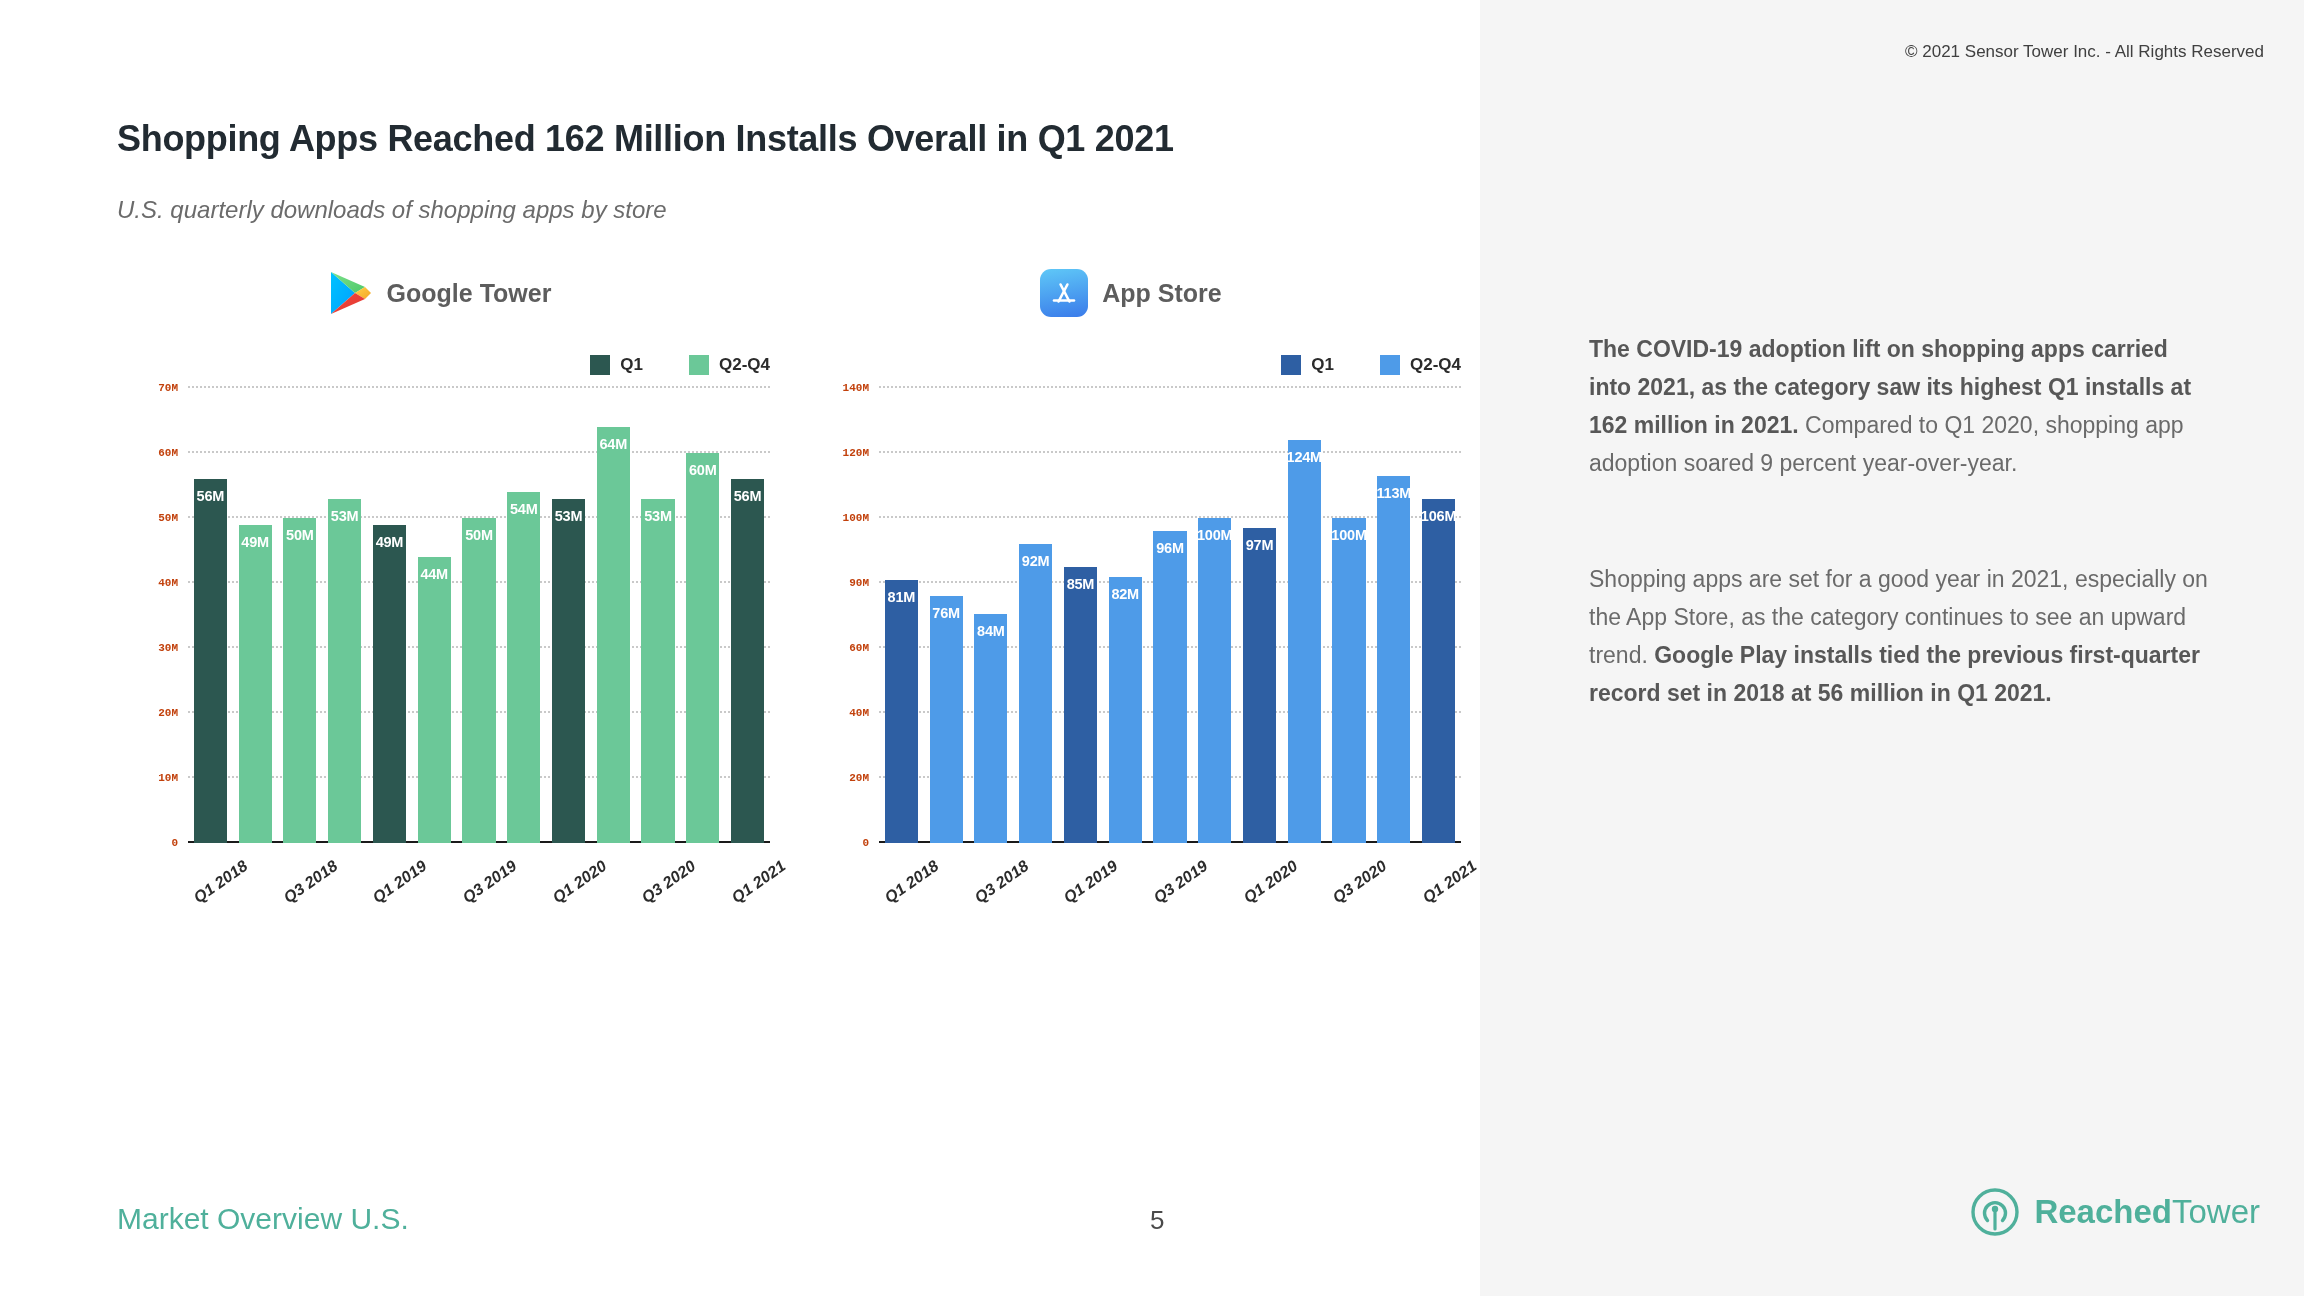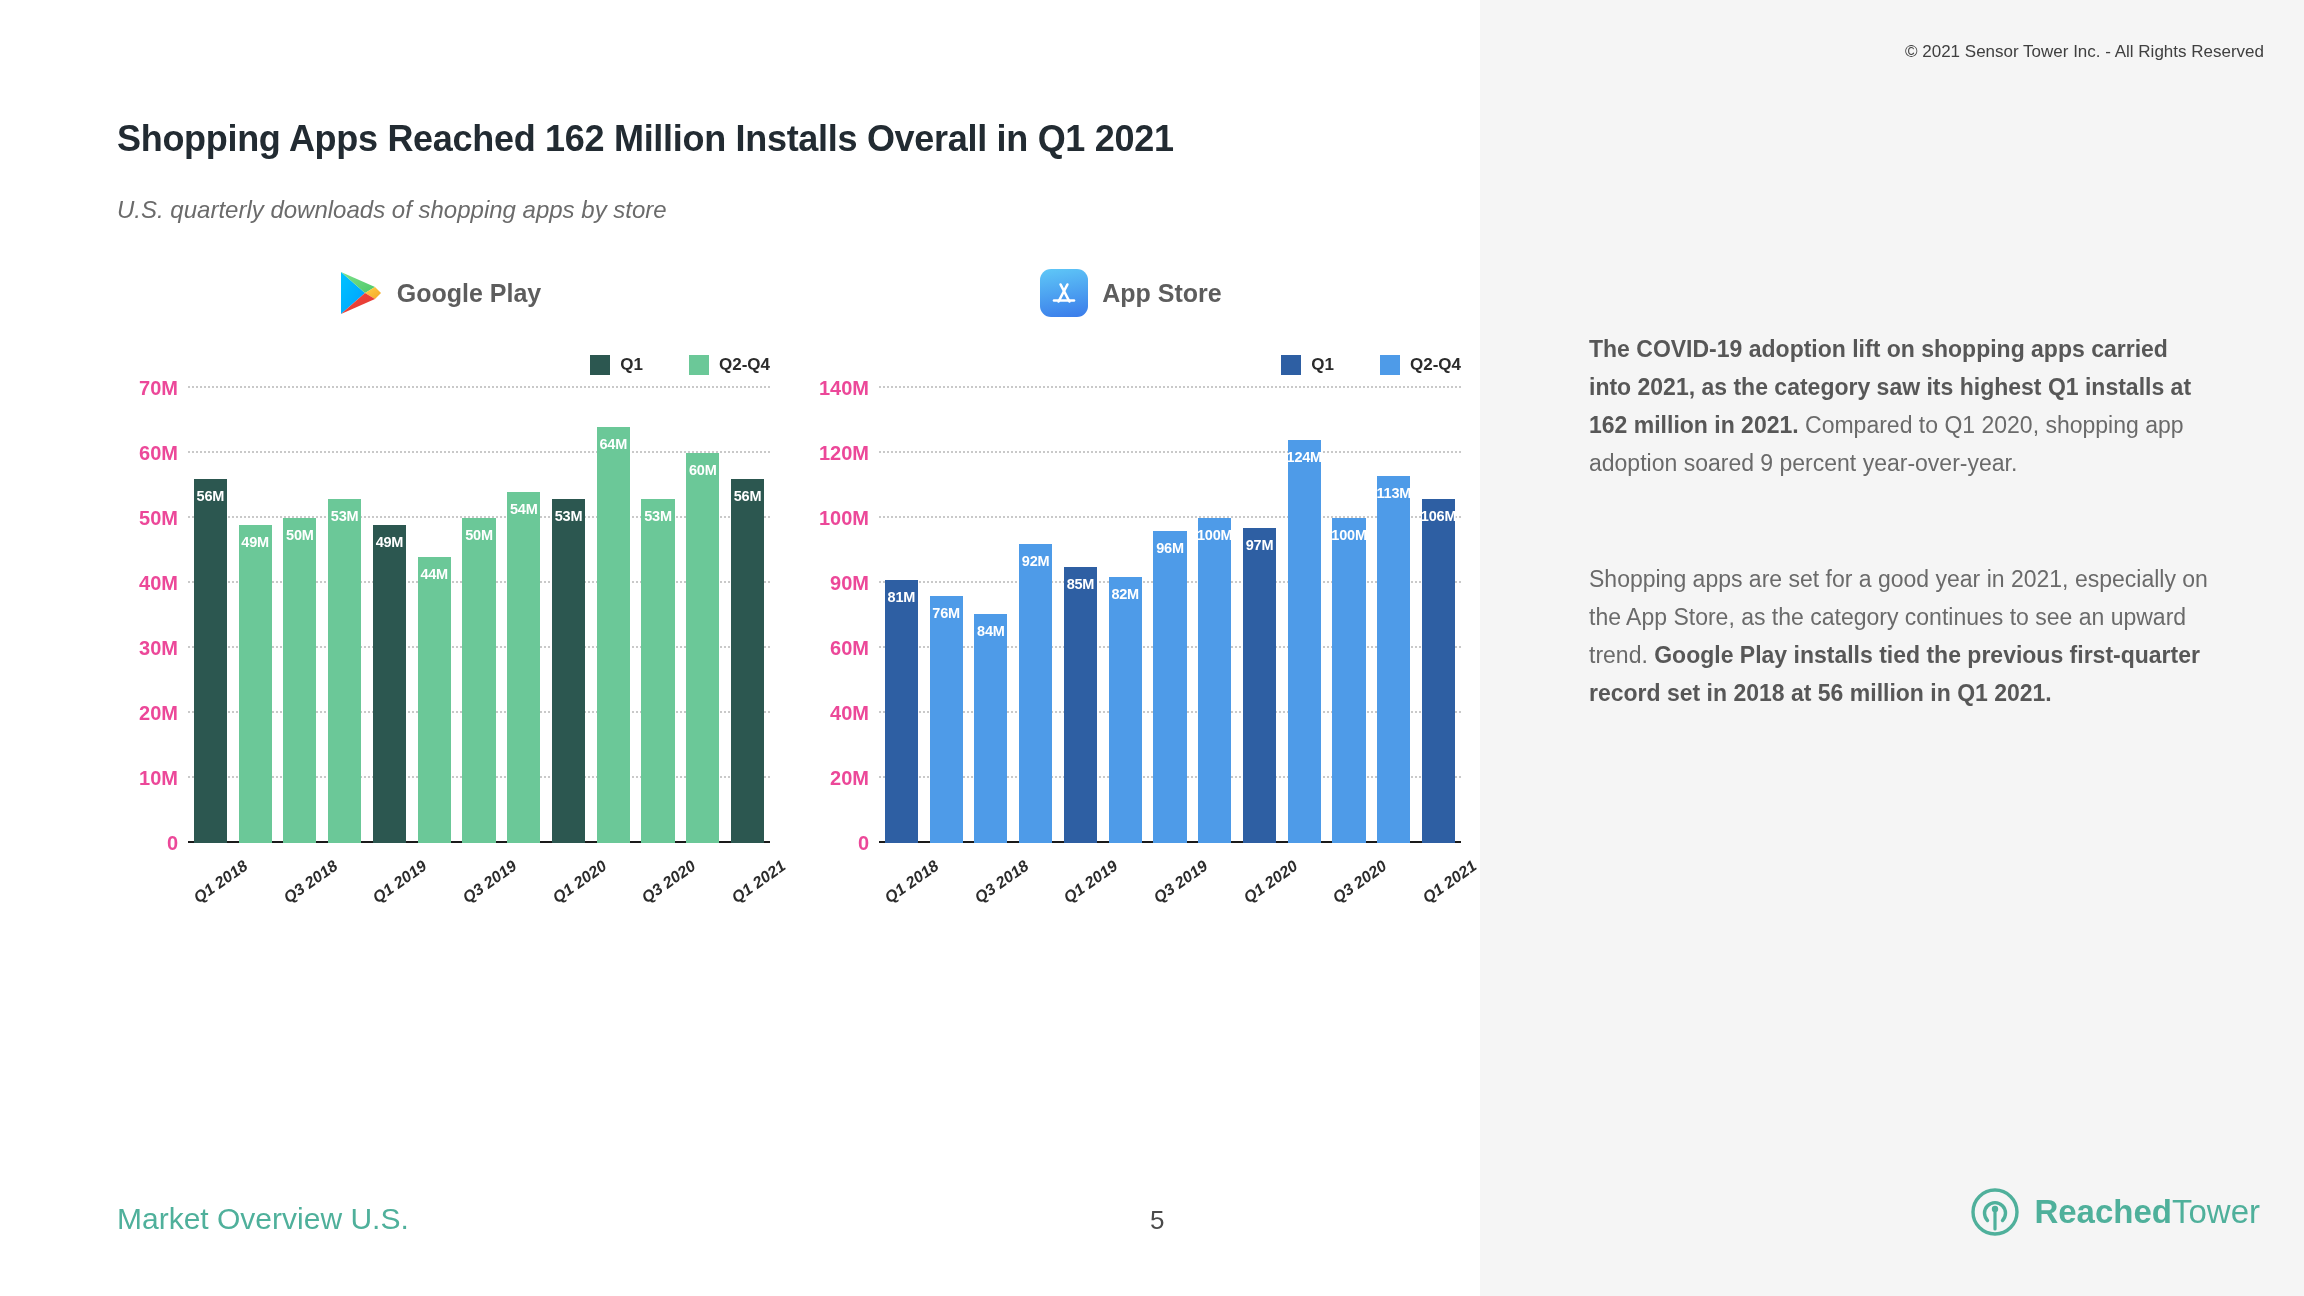--- a/index.html
+++ b/index.html
@@ -69,21 +69,21 @@
     position:absolute; left:78px; right:0; top:0; bottom:0;
   }
   .gridline {
     position:absolute; left:0; right:0; height:0;
     border-top:2px dotted #c9c9c9;
   }
   .gridline.zero { border-top:2px solid #1a1a1a; }
   .ytick {
     position:absolute; right:calc(100% + 10px);
     transform:translateY(-50%);
-    font-size:20px; font-weight:bold; color:#ec4899; white-space:nowrap;
+    font-size:11px; font-weight:bold; color:#c2410c; white-space:nowrap;font-family:Liberation Mono, monospace;
   }
   .bars {
     position:absolute; left:0; right:0; bottom:0; top:0;
     display:flex; align-items:flex-end; gap:0;
   }
   .bar-slot {
     flex:1 1 0; height:100%; position:relative;
     display:flex; align-items:flex-end; justify-content:center;
   }
   .bar {
@@ -170,21 +170,21 @@
                 <stop offset="0" stop-color="#f4453c"></stop>
                   <stop offset="1" stop-color="#e03a32"></stop>
               </linearGradient>
             </defs>
             <path d="M2 2 L26 23 L2 44 Z" fill="url(#gpA)"></path>
             <path d="M2 2 L36 17 L26 23 Z" fill="url(#gpB)"></path>
             <path d="M26 23 L36 17 L42 23 L36 29 Z" fill="url(#gpC)"></path>
             <path d="M2 44 L26 23 L36 29 Z" fill="url(#gpD)"></path>
           </svg>
         </span>
-        <span class="store-name">Google Play</span>
+        <span class="store-name">Google Tower</span>
       </div>
 
       <div class="legend">
         <span class="legend-item">
           <span class="legend-swatch" style="background:#2c5750"></span>
           <span class="legend-label">Q1</span>
         </span>
         <span class="legend-item">
           <span class="legend-swatch" style="background:#6bc898"></span>
           <span class="legend-label">Q2-Q4</span>

